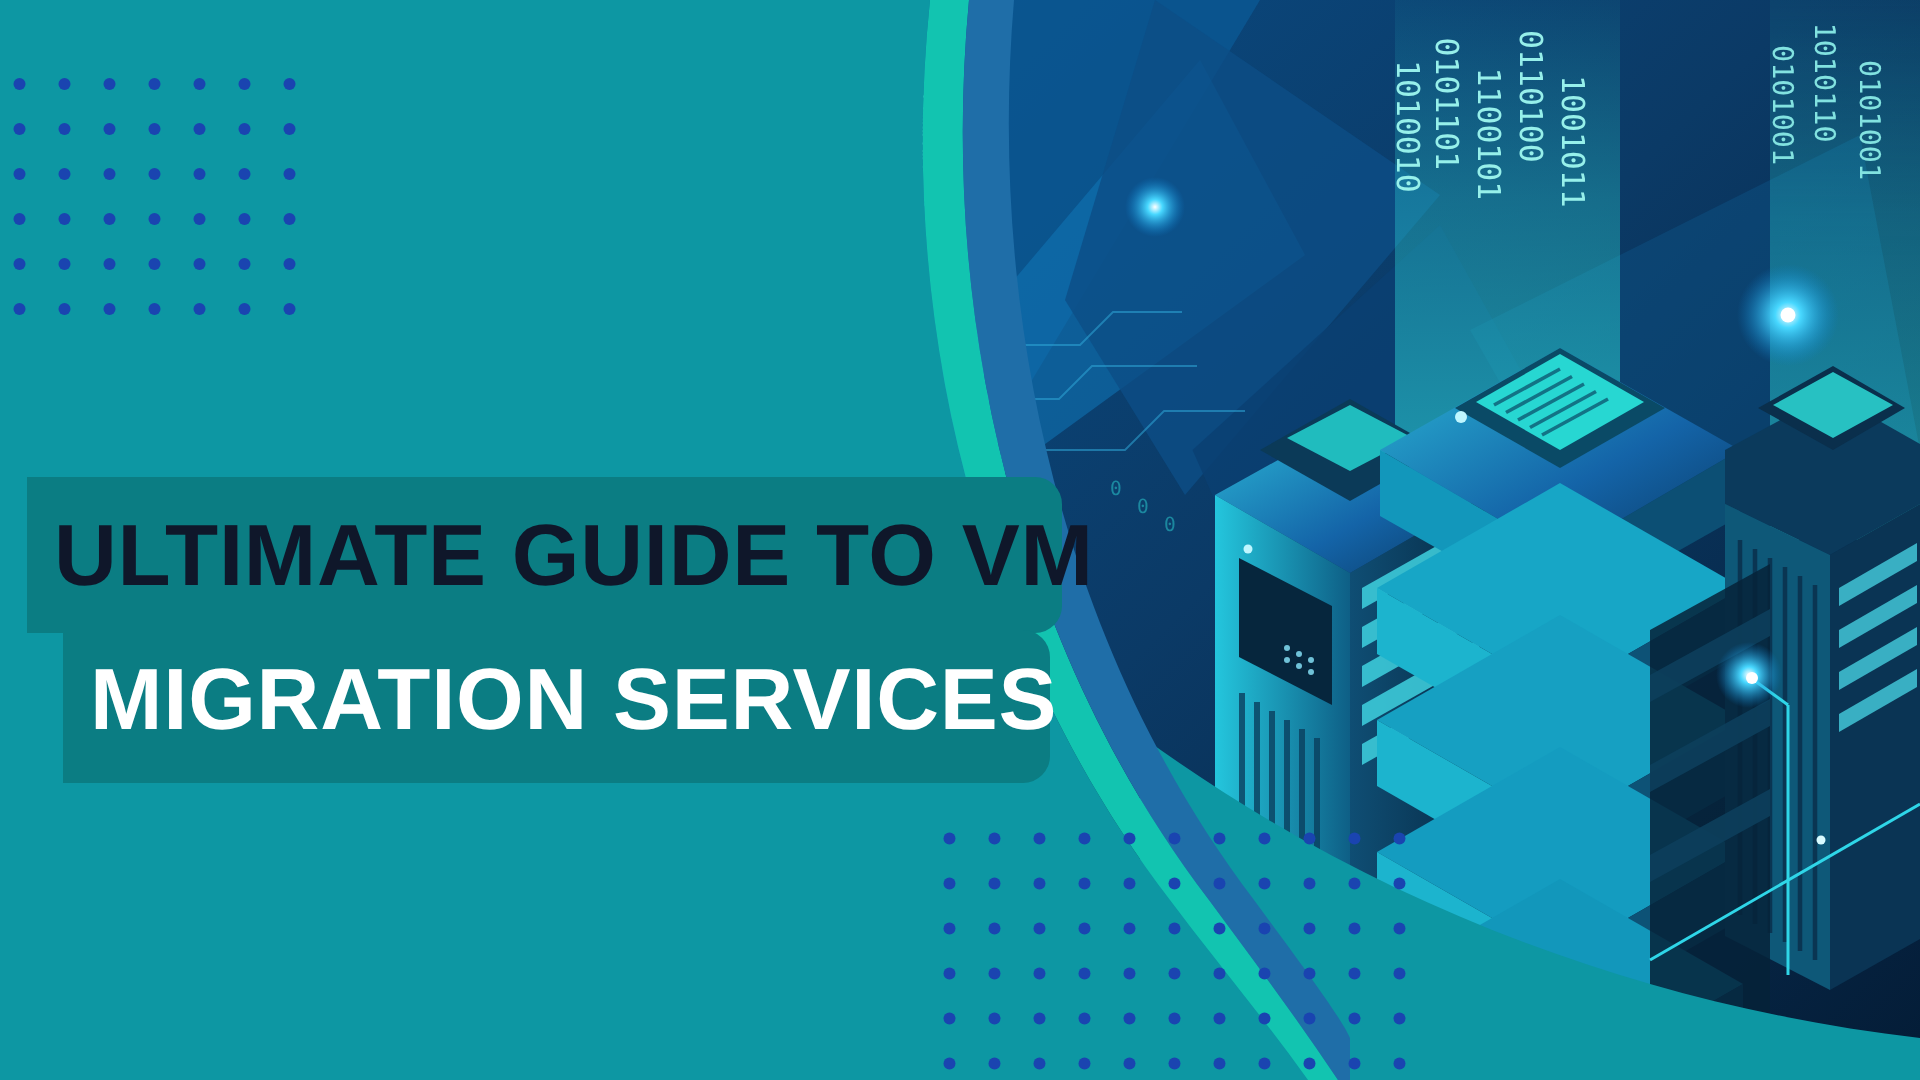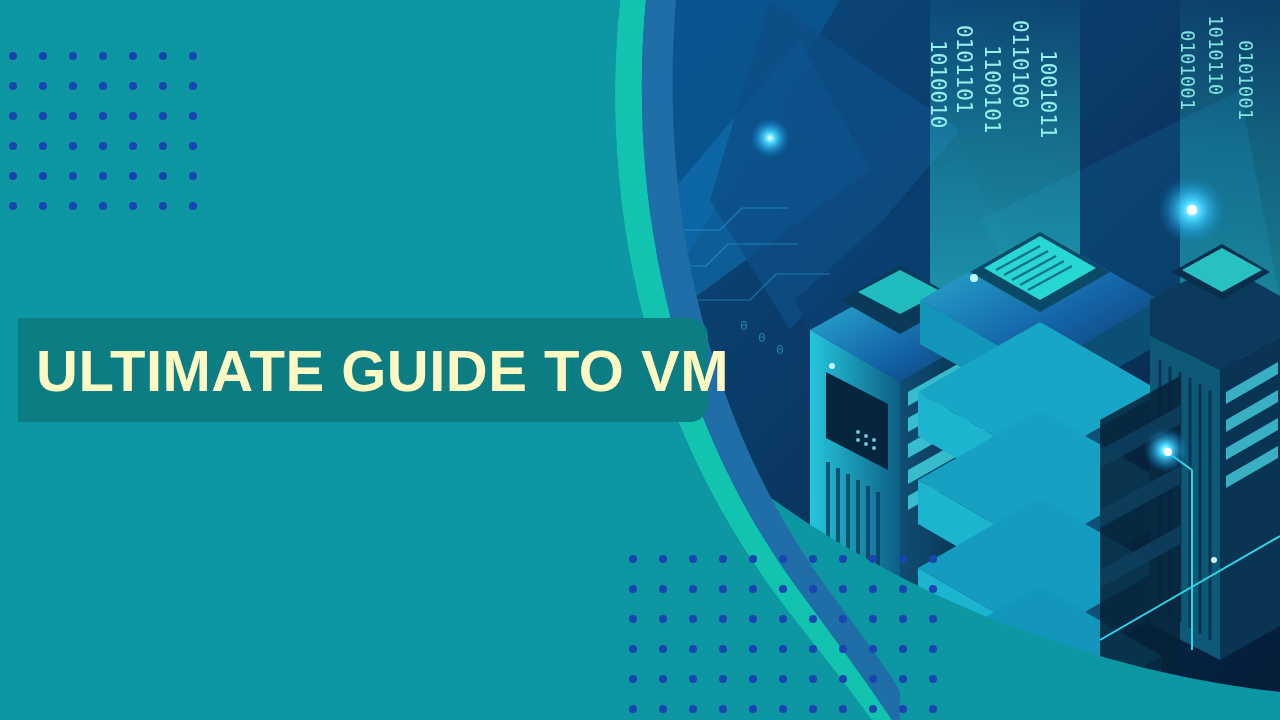--- a/index.html
+++ b/index.html
@@ -443,16 +443,17 @@
         <span class="dot" style="background: rgb(26, 68, 176);"></span>
         <span class="dot" style="background: rgb(26, 68, 176);"></span>
         <span class="dot" style="background: rgb(26, 68, 176);"></span>
         <span class="dot" style="background: rgb(26, 68, 176);"></span>
         <span class="dot" style="background: rgb(26, 68, 176);"></span>
         <span class="dot" style="background: rgb(26, 68, 176);"></span>
     </div>
   </div>
 
   <div id="title-block">
-    <div class="title-line" id="title-line-1" style="background: rgb(11, 125, 131); color: #fef9c3;">ULTIMATE GUIDE TO VM</div>
+    <div class="title-line" id="title-line-1" style="background: rgb(11, 125, 131); color: #0f172a;">ULTIMATE GUIDE TO VM</div>
+    <div class="title-line" id="title-line-2" style="background: rgb(11, 125, 131); color: rgb(255, 255, 255);">MIGRATION SERVICES</div>
   </div>
 
 </div>
 
 </body></html>

